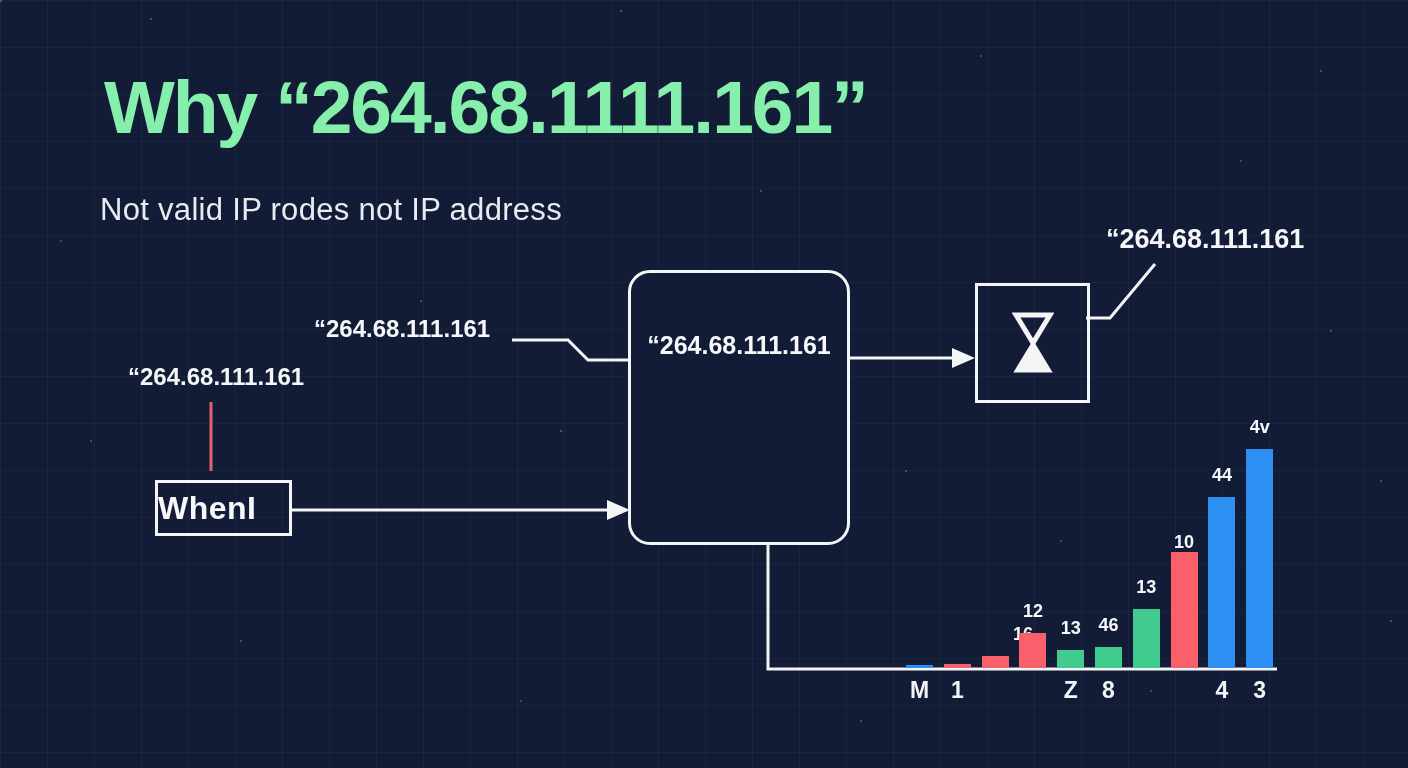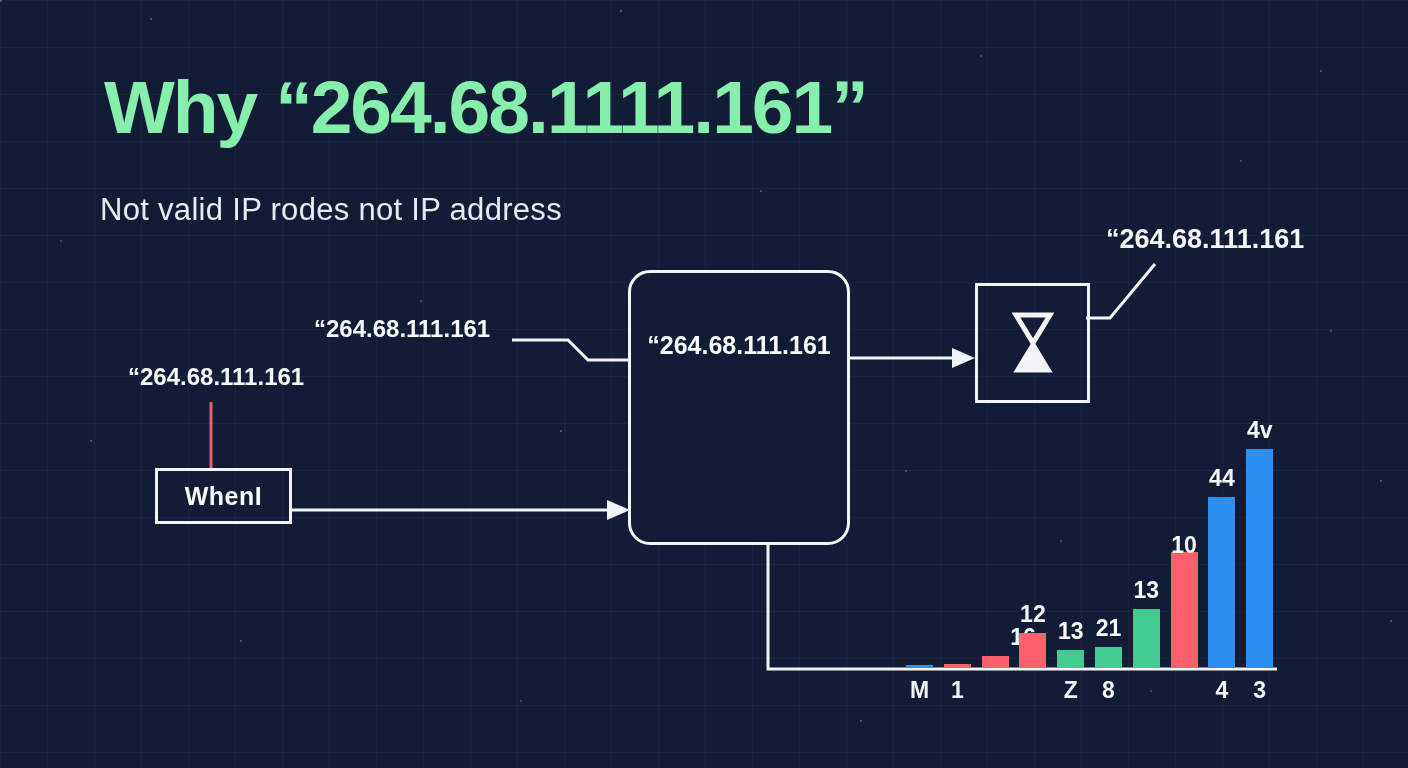--- a/index.html
+++ b/index.html
@@ -40,43 +40,43 @@
     left:100px;top:160px;font-size:31px;font-weight:400;letter-spacing:.3px;
     color:#e9ebf1;white-space:nowrap;z-index:3;margin-top:32px;
   }
   .ip-label{
     font-weight:bold;white-space:nowrap;z-index:3;color:#f5f6f8;
   }
   .ip-left{left:128px;top:363px;font-size:24px;}
   .ip-mid{left:314px;top:315px;font-size:24px;}
   .ip-out{left:1106px;top:224px;font-size:27px;}
   .when-box{
-    left:155px;top:468px;width:131px;height:50px;z-index:3;
+    left:155px;top:480px;width:131px;height:50px;z-index:3;
     border:3px solid #f3f4f6;background:transparent;
-    display:flex;align-items:center;justify-content:center;
-    font-size:25px;font-weight:bold;letter-spacing:.5px;
+    display:flex;align-items:center;
+    font-size:32px;font-weight:bold;letter-spacing:.5px;
   }
   .center-box{
     left:628px;top:270px;width:216px;height:269px;z-index:3;
     border:3px solid #f3f4f6;border-radius:22px;background:#121c36;
   }
   .center-box .ln{position:absolute;width:100%;text-align:center;white-space:nowrap;}
   .center-box .ln1{top:58px;font-size:25px;font-weight:bold;}
   .center-box .ln2{top:123px;font-size:25px;font-weight:bold;}
   .center-box .ln3{top:184px;font-size:24px;font-weight:400;color:#eef0f4;}
   .hourglass-box{
     left:975px;top:283px;width:109px;height:114px;z-index:3;
     border:3px solid #f3f4f6;display:flex;align-items:center;justify-content:center;
   }
   svg.overlay{position:absolute;left:0;top:0;z-index:2;pointer-events:none;}
   .chart-layer{position:absolute;inset:0;z-index:2;}
   .bar{position:absolute;}
   .bar-value{
     position:absolute;width:60px;text-align:center;
-    font-size:23px;font-weight:bold;color:#f7f8fa;white-space:nowrap;
+    font-size:18px;font-weight:bold;color:#f7f8fa;white-space:nowrap;
   }
   .bar-xlabel{
     position:absolute;width:60px;text-align:center;
     font-size:23px;font-weight:bold;color:#f2f3f7;white-space:nowrap;
   }
 </style>
 </head>
 <body>
 
 <div class="bg-grid"></div>
@@ -129,21 +129,21 @@
     <div class="bar" style="left: 943.8px; width: 27px; top: 664px; height: 4px; background: rgb(250, 95, 108);"></div>
     <div class="bar-xlabel" style="left: 927.3px; top: 677px;">1</div>
     <div class="bar" style="left: 981.6px; width: 27px; top: 656px; height: 12px; background: rgb(250, 95, 108);"></div>
     <div class="bar-value" style="left: 993px; top: 624px;">16</div>
     <div class="bar" style="left: 1019.4px; width: 27px; top: 633px; height: 35px; background: rgb(250, 95, 108);"></div>
     <div class="bar-value" style="left: 1002.9px; top: 601px;">12</div>
     <div class="bar" style="left: 1057.2px; width: 27px; top: 650px; height: 18px; background: rgb(65, 203, 142);"></div>
     <div class="bar-value" style="left: 1040.7px; top: 618px;">13</div>
     <div class="bar-xlabel" style="left: 1040.7px; top: 677px;">Z</div>
     <div class="bar" style="left: 1095px; width: 27px; top: 647px; height: 21px; background: rgb(65, 203, 142);"></div>
-    <div class="bar-value" style="left: 1078.5px; top: 615px;">21</div>
+    <div class="bar-value" style="left: 1078.5px; top: 615px;">46</div>
     <div class="bar-xlabel" style="left: 1078.5px; top: 677px;">8</div>
     <div class="bar" style="left: 1132.8px; width: 27px; top: 609px; height: 59px; background: rgb(65, 203, 142);"></div>
     <div class="bar-value" style="left: 1116.3px; top: 577px;">13</div>
     <div class="bar" style="left: 1170.6px; width: 27px; top: 552px; height: 116px; background: rgb(250, 95, 108);"></div>
     <div class="bar-value" style="left: 1154.1px; top: 520px; margin-top: 12px;">10</div>
     <div class="bar" style="left: 1208.4px; width: 27px; top: 497px; height: 171px; background: rgb(46, 143, 242);"></div>
     <div class="bar-value" style="left: 1191.9px; top: 465px;">44</div>
     <div class="bar-xlabel" style="left: 1191.9px; top: 677px;">4</div>
     <div class="bar" style="left: 1246.2px; width: 27px; top: 449px; height: 219px; background: rgb(46, 143, 242);"></div>
     <div class="bar-value" style="left: 1229.7px; top: 417px;">4v</div>

